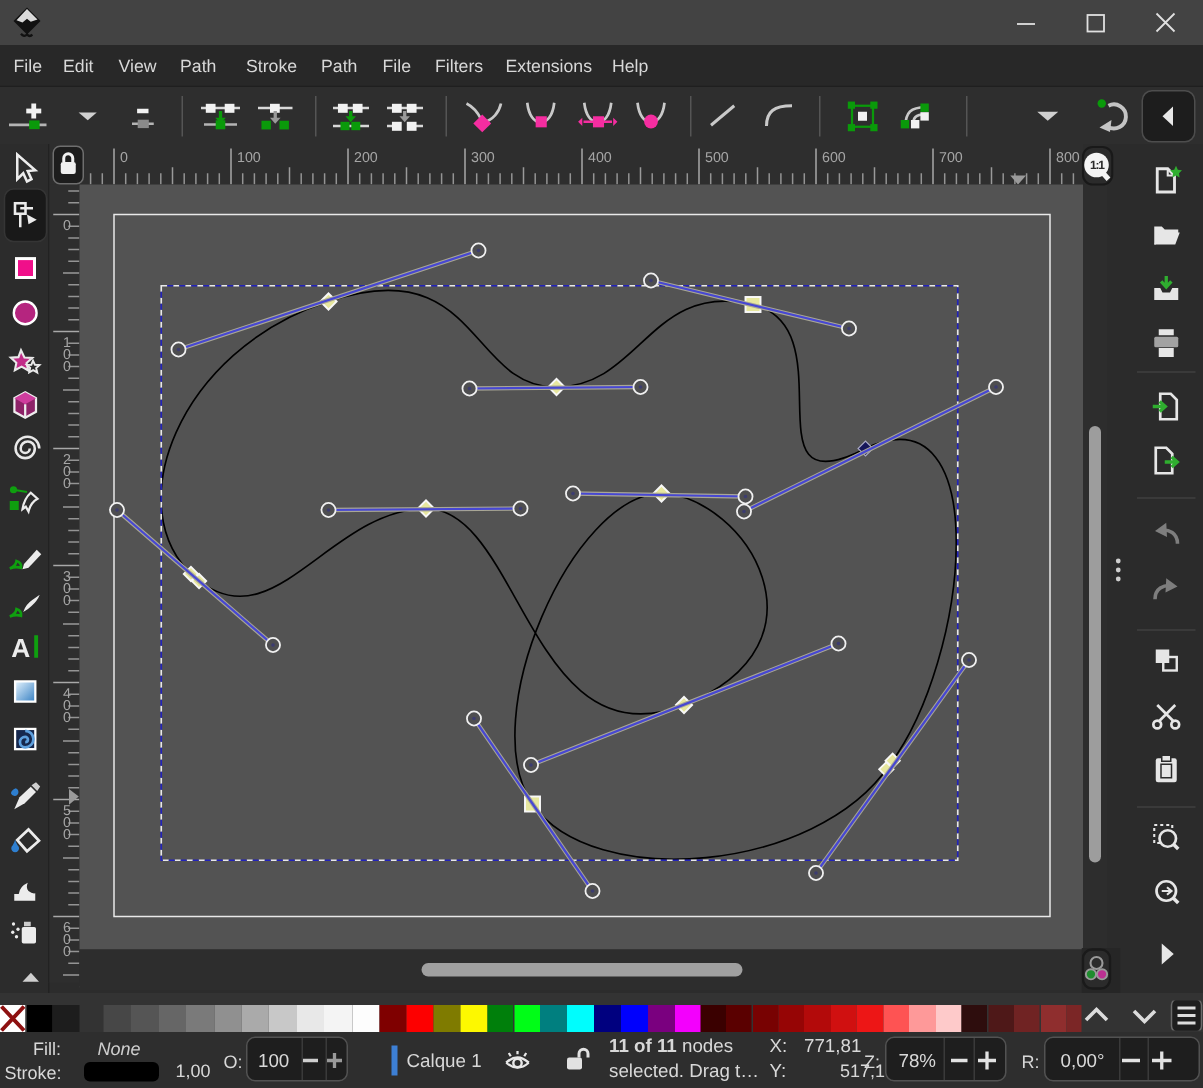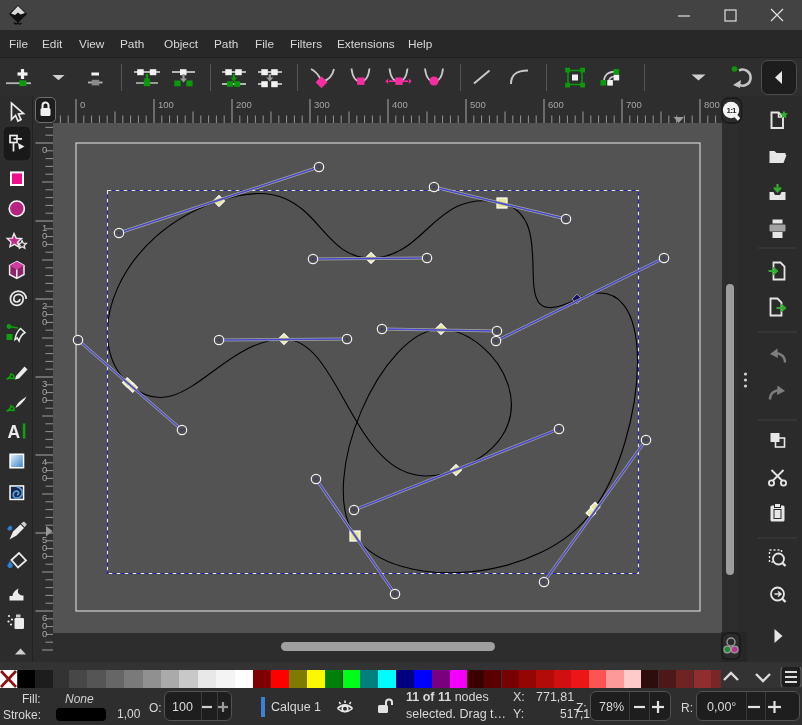--- a/index.html
+++ b/index.html
@@ -44,21 +44,21 @@
       <line x1="6" y1="16" x2="18" y2="16" stroke="#e0e0e0" stroke-width="1.2"></line>
       <rect x="53" y="10" width="11" height="11" fill="none" stroke="#e0e0e0" stroke-width="1.2"></rect>
       <path d="M99 9 L111 21 M111 9 L99 21" stroke="#e0e0e0" stroke-width="1.2"></path>
     </svg>
   </div>
   <div id="menubar" class="abs">
     <span class="menu-item" style="left:9px">File</span>
     <span class="menu-item" style="left:42px">Edit</span>
     <span class="menu-item" style="left:79px">View</span>
     <span class="menu-item" style="left:120px">Path</span>
-    <span class="menu-item" style="left:164px">Object</span>
+    <span class="menu-item" style="left:164px">Stroke</span>
     <span class="menu-item" style="left:214px">Path</span>
     <span class="menu-item" style="left:255px">File</span>
     <span class="menu-item" style="left:290px">Filters</span>
     <span class="menu-item" style="left:337px">Extensions</span>
     <span class="menu-item" style="left:408px">Help</span>
   </div>
   <div id="toolbar" class="abs">
 <svg class="abs" style="left:0;top:0" width="802" height="39" viewBox="0 0 802 39">
 <rect x="20.9" y="11" width="3.2" height="10" fill="#f2f2f2"></rect>
 <rect x="17.5" y="14.4" width="10" height="3.2" fill="#f2f2f2"></rect>

